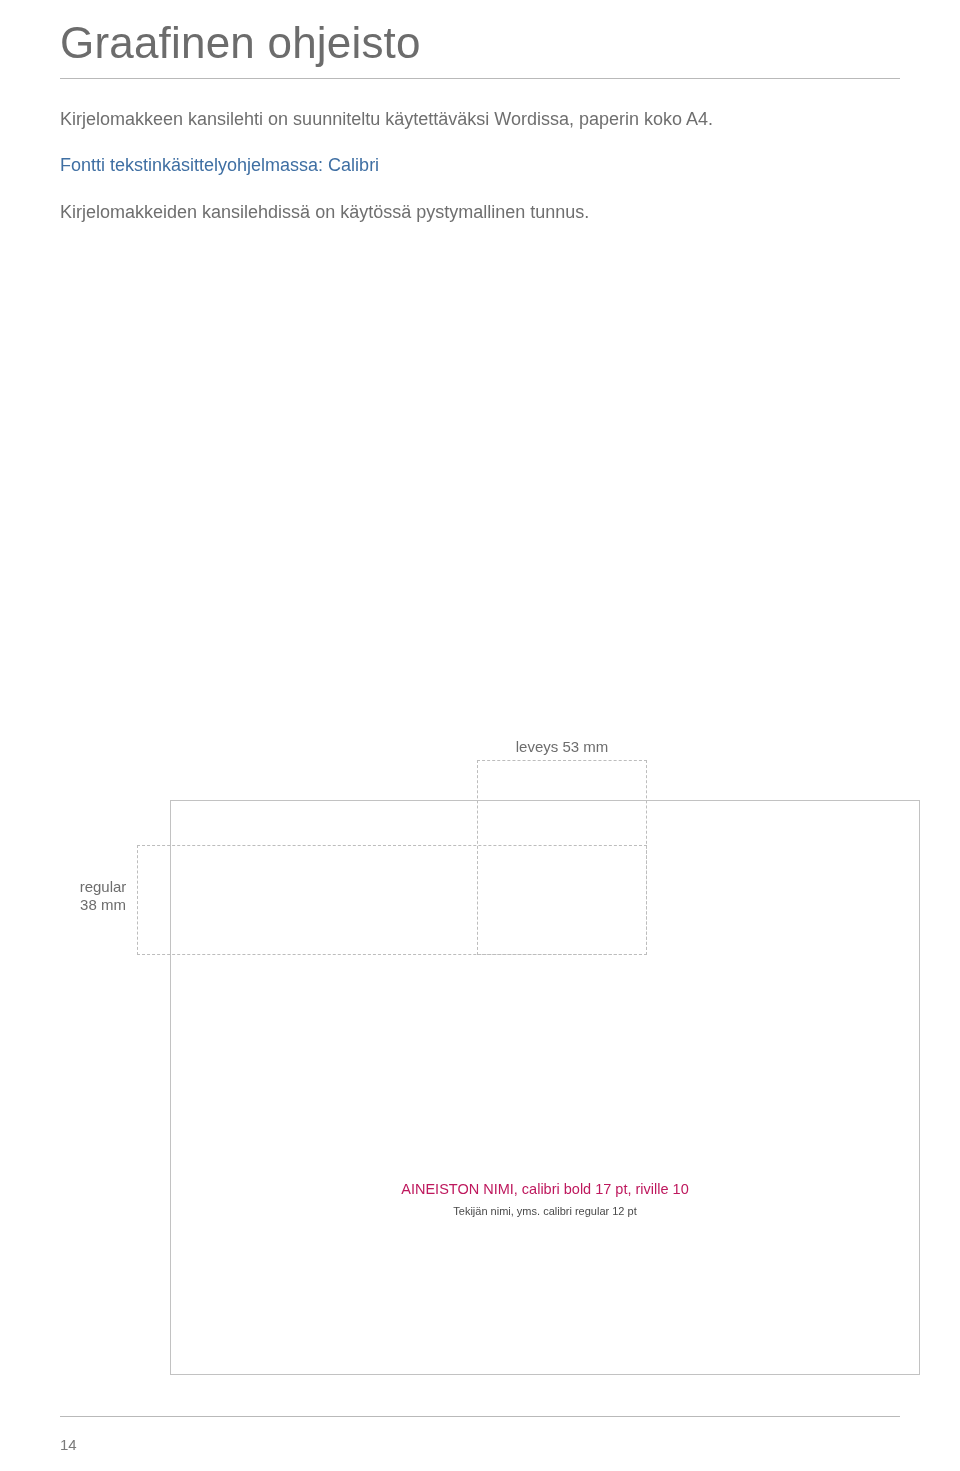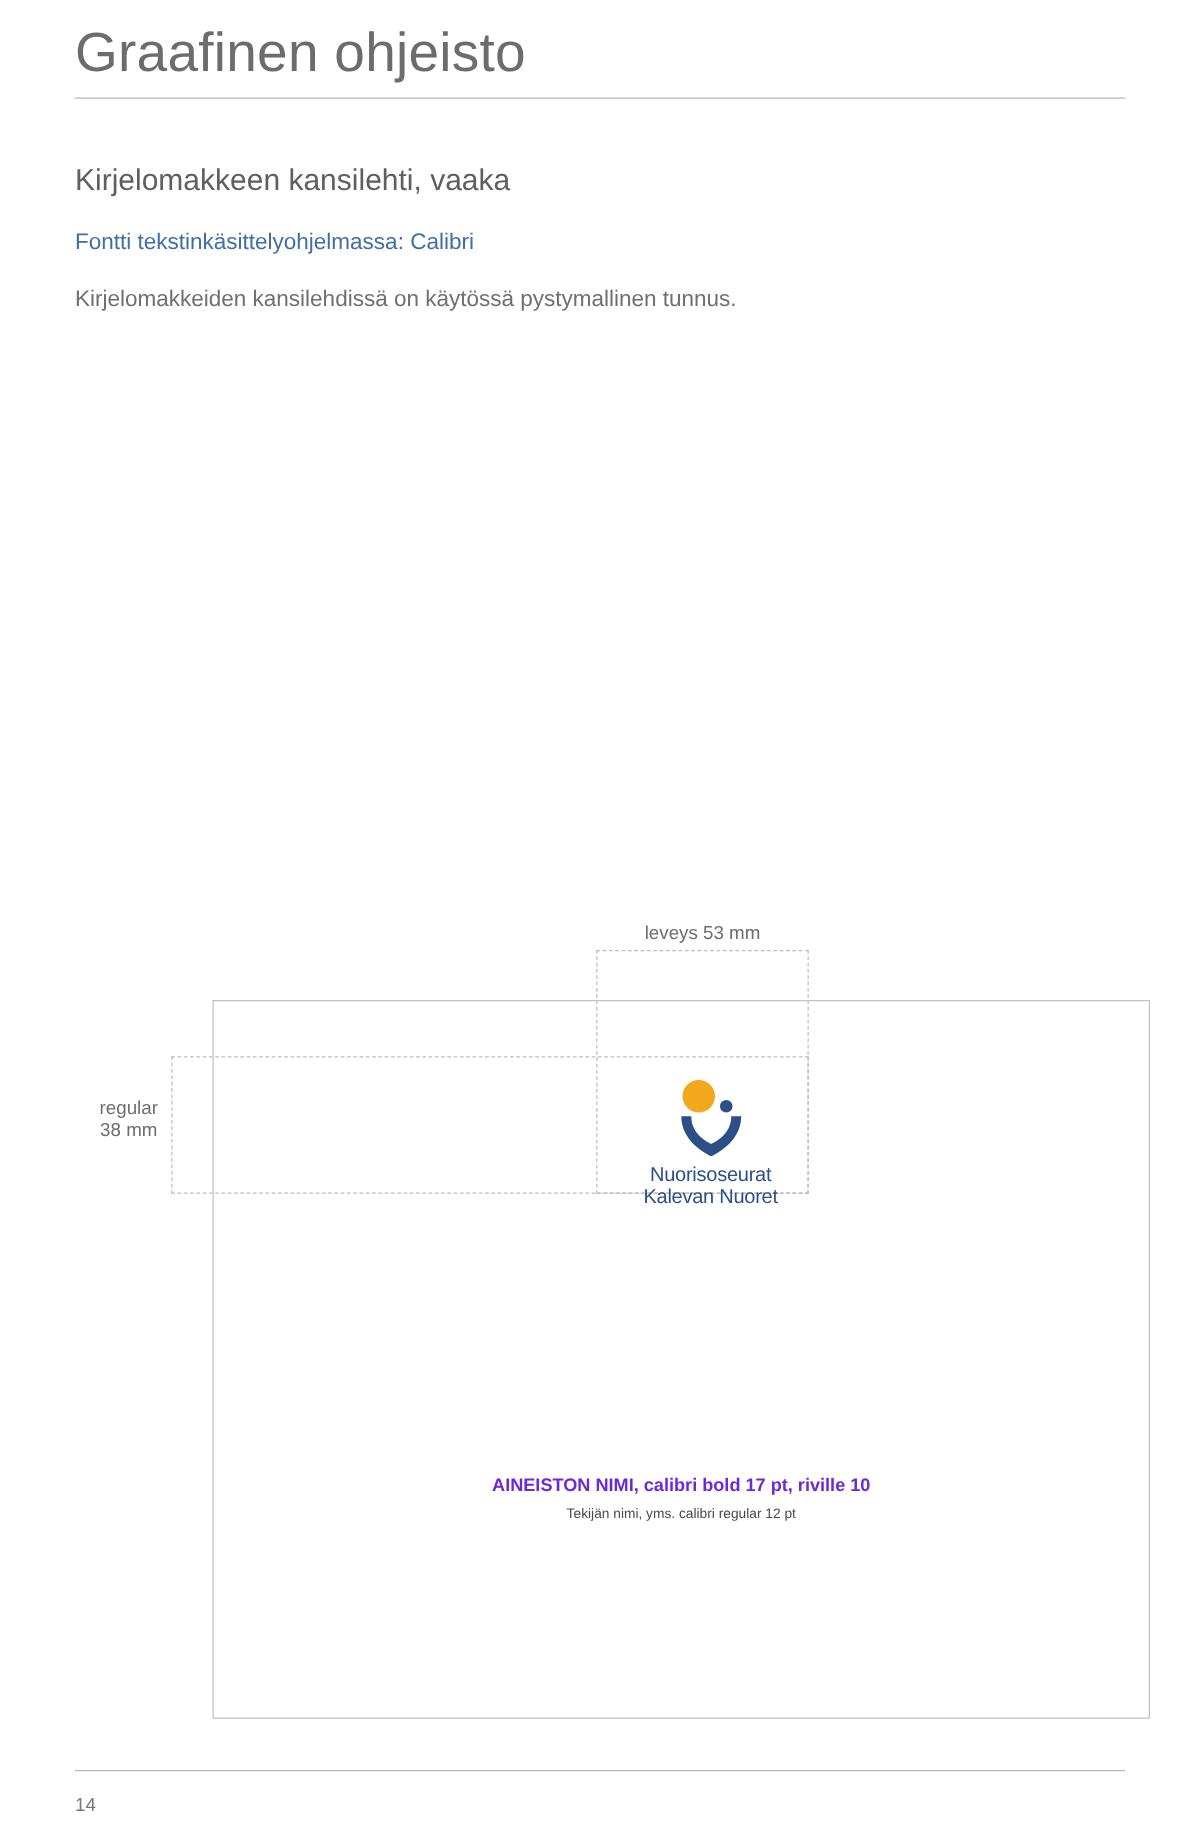--- a/index.html
+++ b/index.html
@@ -131,22 +131,22 @@
     margin-top: 4px;
     letter-spacing: -0.2px;
   }
 
   
   .cap-main {
     position: absolute;
     left: 0; right: 0;
     top: 380px;
     font-size: 14.5px;
-    font-weight: 700;
-    color: #6d28d9;
+    font-weight: 400;
+    color: #be185d;
   }
   .cap-sub {
     position: absolute;
     left: 0; right: 0;
     top: 404px;
     font-size: 11px;
     color: #4a4a4a;
   }
 
   
@@ -167,64 +167,42 @@
   }
 </style>
 </head>
 <body>
 
 <div class="page">
 
   <div class="header-title">Graafinen ohjeisto</div>
   <hr class="hr">
 
-  <div class="section-title">Kirjelomakkeen kansilehti, vaaka</div>
-
+
+  <div class="body-text mt-28">Kirjelomakkeen kansilehti on suunniteltu käytettäväksi Wordissa, paperin koko A4.</div>
 
   <div class="body-text blue mt-22">Fontti tekstinkäsittelyohjelmassa: Calibri</div>
 
   <div class="body-text mt-22">
     <span>Kirjelomakkeiden kansilehdissä on käytössä pystymallinen tunnus.</span><br>
   </div>
 
   <div class="diagram">
 
     <div class="label-leveys">leveys 53 mm</div>
     <div class="dash-box dash-top"></div>
 
     <div class="label-korkeus">
       <span>regular</span><br>
       <span>38 mm</span>
     </div>
     <div class="dash-box dash-wide"></div>
 
     <div class="cover-sheet">
 
-      <div class="logo-block">
-        <div class="logo-mark">
-          <svg viewBox="0 0 88 66" width="88" height="66">
-
-            <circle cx="34" cy="14" r="13" fill="#f2a81d"></circle>
-
-            <circle cx="56" cy="22" r="5" fill="#2b4f86"></circle>
-
-            <path d="M20 30
-                     C20 52, 44 62, 44 62
-                     C44 62, 68 52, 68 30
-                     L60 30
-                     C60 46, 44 52, 44 52
-                     C44 52, 28 46, 28 30
-                     Z" fill="#2b4f86"></path>
-          </svg>
-        </div>
-        <div class="logo-text">
-          <span>Nuorisoseurat</span><br>
-          <span>Kalevan Nuoret</span>
-        </div>
-      </div>
 
       <div class="cap-main">AINEISTON NIMI, calibri bold 17 pt, riville 10</div>
       <div class="cap-sub">Tekijän nimi, yms. calibri regular 12 pt</div>
     </div>
   </div>
 
   <hr class="footer-hr">
   <div class="page-num">14</div>
 </div>
 

